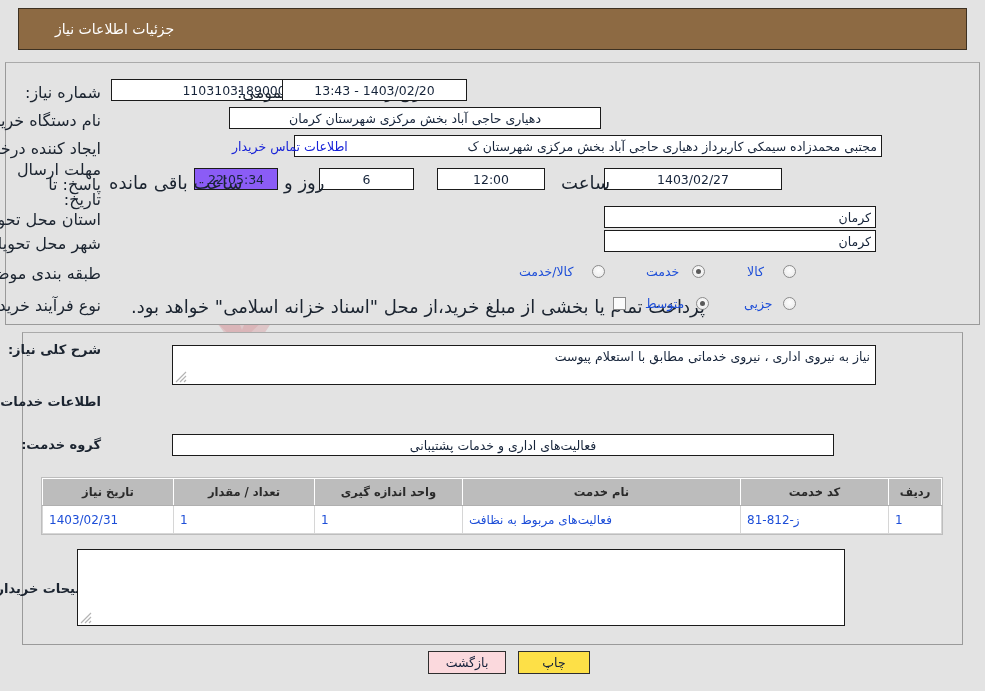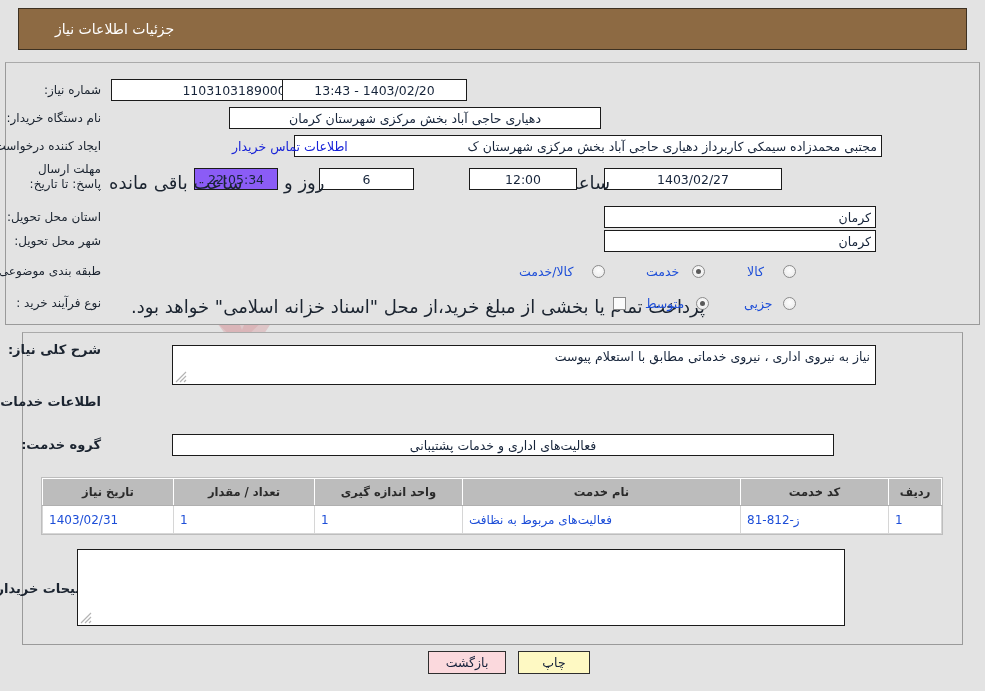--- a/index.html
+++ b/index.html
@@ -94,21 +94,21 @@
     border-top-color: #aaaaaa;
     background: #e3e3e3;
     z-index: 3;
   }
   #panel-top    { left: 5px;  top: 62px;  width: 975px; height: 263px; }
   #panel-mid    { left: 22px; top: 332px; width: 941px; height: 313px; }
 
   
   .lbl {
     position: absolute;
-    font-size: 12px;
+    font-size: 16px;
     color: #1b2430;
     white-space: nowrap;
     text-align: right;
     z-index: 5;
   }
   .lbl.b { font-weight: bold; font-size: 13px; }
   .lbl.wrap { white-space: normal; line-height: 15px; }
 
   .fld {
     position: absolute;
@@ -246,21 +246,21 @@
     border: 1px solid #2e2e2e;
     font-size: 12.5px;
     color: #14213a;
     display: flex;
     align-items: center;
     justify-content: center;
     cursor: pointer;
     z-index: 6;
     height: 23px;
   }
-  .btn.print  { background: #fef9c3; }
+  .btn.print  { background: #fde047; }
   .btn.back   { background: #fbd9dd; }
 </style>
 </head>
 <body>
 
 <div id="root">
 
   <div class="watermark">
     <div class="wm-shield"></div>
     <svg class="wm-arrow" viewBox="0 0 96 70">
@@ -288,21 +288,21 @@
 
   <div class="lbl" style="right:884px; top:139px;">ایجاد کننده درخواست:</div>
   <div class="fld r" style="top:135px; height:22px; left:294px; width:588px;">
     <span style="width:100%; text-align:right;">مجتبی محمدزاده سیمکی کاربرداز دهیاری حاجی آباد بخش مرکزی شهرستان ک</span>
   </div>
   <a class="link" style="left:232px; top:139px;">اطلاعات تماس خریدار</a>
 
   <div class="lbl wrap" style="right:884px; top:162px; width:92px;">مهلت ارسال پاسخ: تا تاریخ:</div>
   <div class="fld c" style="top:168px; height:22px; left:604px; width:178px;">1403/02/27</div>
   <div class="note" style="left:561px; top:172px;text-align:center;">ساعت</div>
-  <div class="fld c" style="top:168px; height:22px; left:437px; width:108px;margin-left:32px;">12:00</div>
+  <div class="fld c" style="top:168px; height:22px; left:437px; width:108px;">12:00</div>
   <div class="fld c" style="top:168px; height:22px; left:319px; width:95px;">6</div>
   <div class="note" style="left:284px; top:172px;">روز و</div>
   <div class="fld c cream" style="top:168px; height:22px; left:194px; width:84px;">22:05:34</div>
   <div class="note" style="left:109px; top:172px;">ساعت باقی مانده</div>
 
   <div class="lbl" style="right:884px; top:210px;">استان محل تحویل:</div>
   <div class="fld r" style="top:206px; height:22px; left:604px; width:272px;">
     <span style="width:100%; text-align:right;">کرمان</span>
   </div>
 

